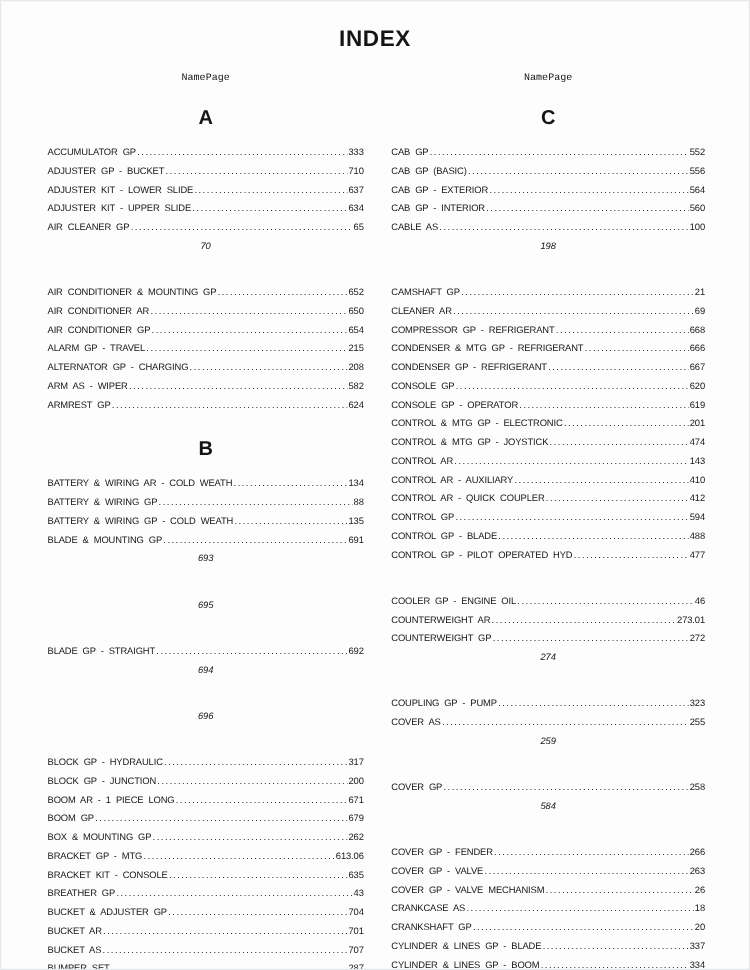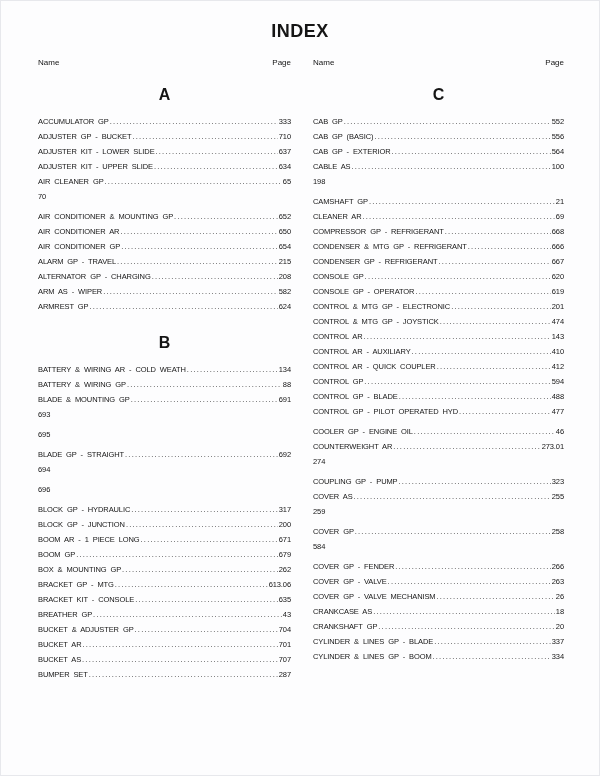--- a/index.html
+++ b/index.html
@@ -16,34 +16,35 @@
   .title{
     position:absolute;top:20px;left:0;right:0;
     margin:0;text-align:center;
     font-size:18px;font-weight:bold;letter-spacing:.5px;
   }
   .col{position:absolute;top:0;}
   .col-left{left:37px;width:253px;}
   .col-right{left:312px;width:251px;}
   .col-head{
     margin-top:57px;height:11px;
-    display:flex;justify-content:space-between;
+    display:flex;justify-content:center;
     font-size:8px;
+    font-family:Liberation Mono, monospace;
   }
   .section .letter{
     margin-top:16px;line-height:20px;
     text-align:center;font-size:16px;font-weight:bold;
   }
   .section .entries{margin-top:12px;}
   .row{
     display:flex;align-items:baseline;
     height:15px;font-size:7.5px;letter-spacing:-.1px;
   }
-  .row.gap{margin-top:5px;}
-  .row.cont{justify-content:flex-start;}
+  .row.gap{margin-top:22px;}
+  .row.cont{justify-content:center;font-style:italic;}
   .nm{white-space:nowrap;word-spacing:2px;}
   .leader{
     flex:1 1 auto;min-width:4px;overflow:hidden;
     white-space:nowrap;margin:0 1px;
   }
   .leader::after{
     content:"....................................................................................................................";
     letter-spacing:1.2px;font-size:7.5px;
   }
   .pg{white-space:nowrap;}
@@ -134,20 +135,25 @@
             <span class="nm">BATTERY &amp; WIRING AR - COLD WEATH</span>
             <span class="leader"></span>
             <span class="pg">134</span>
           </div>
           <div class="row">
             <span class="nm">BATTERY &amp; WIRING GP</span>
             <span class="leader"></span>
             <span class="pg">88</span>
           </div>
           <div class="row">
+            <span class="nm">BATTERY &amp; WIRING GP - COLD WEATH</span>
+            <span class="leader"></span>
+            <span class="pg">135</span>
+          </div>
+          <div class="row">
             <span class="nm">BLADE &amp; MOUNTING GP</span>
             <span class="leader"></span>
             <span class="pg">691</span>
           </div>
           <div class="row cont">
             <span class="pg">693</span>
           </div>
           <div class="row gap cont">
             <span class="pg">695</span>
           </div>
@@ -243,20 +249,25 @@
             <span class="nm">CAB GP (BASIC)</span>
             <span class="leader"></span>
             <span class="pg">556</span>
           </div>
           <div class="row">
             <span class="nm">CAB GP - EXTERIOR</span>
             <span class="leader"></span>
             <span class="pg">564</span>
           </div>
           <div class="row">
+            <span class="nm">CAB GP - INTERIOR</span>
+            <span class="leader"></span>
+            <span class="pg">560</span>
+          </div>
+          <div class="row">
             <span class="nm">CABLE AS</span>
             <span class="leader"></span>
             <span class="pg">100</span>
           </div>
           <div class="row cont">
             <span class="pg">198</span>
           </div>
           <div class="row gap">
             <span class="nm">CAMSHAFT GP</span>
             <span class="leader"></span>
@@ -334,20 +345,25 @@
           </div>
           <div class="row gap">
             <span class="nm">COOLER GP - ENGINE OIL</span>
             <span class="leader"></span>
             <span class="pg">46</span>
           </div>
           <div class="row">
             <span class="nm">COUNTERWEIGHT AR</span>
             <span class="leader"></span>
             <span class="pg">273.01</span>
+          </div>
+          <div class="row">
+            <span class="nm">COUNTERWEIGHT GP</span>
+            <span class="leader"></span>
+            <span class="pg">272</span>
           </div>
           <div class="row cont">
             <span class="pg">274</span>
           </div>
           <div class="row gap">
             <span class="nm">COUPLING GP - PUMP</span>
             <span class="leader"></span>
             <span class="pg">323</span>
           </div>
           <div class="row">

